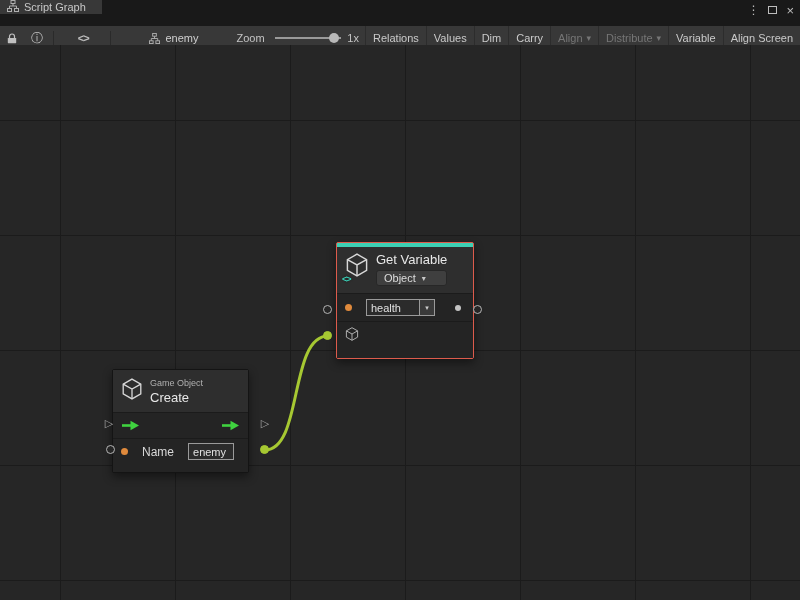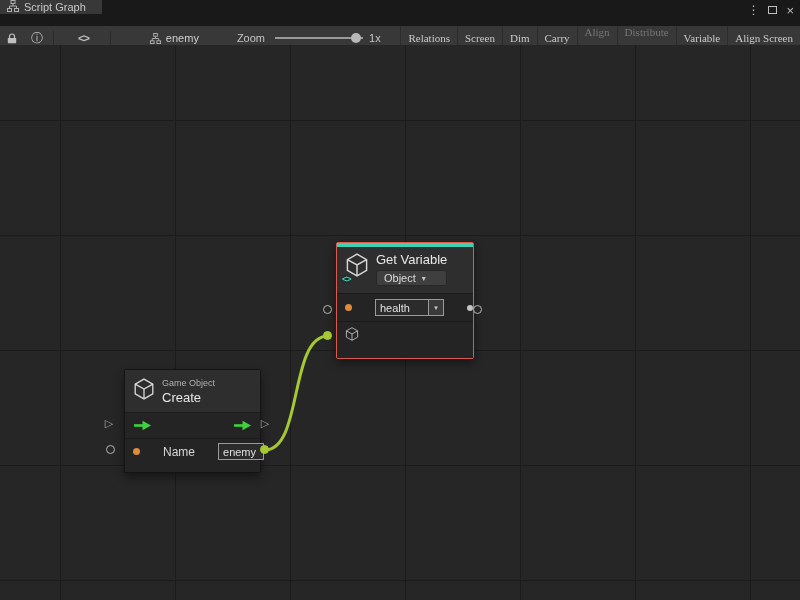--- a/index.html
+++ b/index.html
@@ -16,23 +16,23 @@
 
   
   .toolbar { height:25px; background:#383838; border-bottom:1px solid #1e1e1e; display:flex; align-items:center; font-size:11px; color:#c8c8c8; }
   .tool-icon { padding:0 7px; color:#c0c0c0; display:flex; align-items:center; height:100%; }
   .tool-sep { width:1px; height:15px; background:#2a2a2a; margin:0 3px; }
   .graph-name-chip { display:flex; align-items:center; gap:5px; margin-left:36px; color:#cfcfcf; }
   .zoom-label { margin-left:38px; color:#c4c4c4; }
   .slider { width:88px; height:2px; background:#9a9a9a; position:relative; margin:0 6px 0 10px; }
   .slider-handle { position:absolute; right:2px; top:-4px; width:10px; height:10px; border-radius:50%; background:#b8b8b8; }
   .zoom-value { color:#c4c4c4; margin-right:6px; }
-  .toolbar-buttons { margin-left:auto; display:flex; height:100%;font-family:Liberation Serif, serif; }
+  .toolbar-buttons { margin-left:auto; display:flex; height:100%; }
   .tbtn { display:flex; align-items:center; gap:4px; padding:0 7px; border-left:1px solid #2c2c2c; color:#cacaca; cursor:default; white-space:nowrap; }
-  .tbtn.disabled { color:#767676;flex-direction:column; }
+  .tbtn.disabled { color:#767676; }
   .tbtn .caret { font-size:9px; }
 
   
   .canvas { position:absolute; top:45px; left:0; right:0; bottom:0;
     background-color:#262626;
     background-image:
       linear-gradient(to right, #1b1b1b 1px, transparent 1px),
       linear-gradient(to bottom, #1b1b1b 1px, transparent 1px);
     background-size:115px 115px;
     background-position:60px 75px; }
@@ -41,21 +41,21 @@
   .edge-layer path { pointer-events:stroke; }
 
   
   .node { position:absolute; border:1px solid #141414; border-radius:2px; background:#242424; box-shadow:0 4px 10px rgba(0,0,0,.45); }
   .node.selected { border:1.5px solid #dd5b4c; }
   .accent-strip { height:4px; background:#3dd0b4; }
   .node-header { background:#2e2e2e; display:flex; align-items:flex-start; gap:7px; padding:6px 8px 7px 8px; }
   .node-header .hcol { display:flex; flex-direction:column; gap:3px; }
   .node-title { font-size:13px; color:#e8e8e8; line-height:14px; }
   .node-category { font-size:9px; color:#b0b0b0; line-height:10px; margin-bottom:2px; }
-  .node-row { display:flex; align-items:center; gap:23px; padding:0 8px; background:#242424; border-top:1px solid #1b1b1b; }
+  .node-row { display:flex; align-items:center; gap:14px; padding:0 8px; background:#242424; border-top:1px solid #1b1b1b; }
   .node-footer { height:13px; background:#242424; }
 
   .icon-cube { position:relative; flex:0 0 auto; }
   .code-badge { position:absolute; left:-3px; bottom:-3px; font-size:9px; font-weight:bold; color:#3cd6bc; letter-spacing:-1px; text-shadow:0 0 2px #1a1a1a; }
 
   .dropdown { background:#3f3f3f; border:1px solid #272727; border-radius:3px; color:#dcdcdc; font-size:11px; padding:1px 7px; display:inline-flex; gap:6px; align-items:center; cursor:default; }
   .dropdown .caret { font-size:8px; color:#c8c8c8; }
 
   .field { background:#2b2b2b; border:1px solid #9a9a9a; color:#e0e0e0; font-size:11px; height:17px; padding:0 4px; font-family:"Liberation Sans", sans-serif; }
   .combo { display:flex; align-items:center; }
@@ -120,21 +120,21 @@
   <span class="slider">
     <span class="slider-handle"></span>
   </span>
   <span class="zoom-value">1x</span>
 
   <div class="toolbar-buttons">
     <span class="tbtn">
         <span>Relations</span>
       </span>
     <span class="tbtn">
-        <span>Screen</span>
+        <span>Values</span>
       </span>
     <span class="tbtn">
         <span>Dim</span>
       </span>
     <span class="tbtn">
         <span>Carry</span>
       </span>
     <span class="tbtn disabled">
         <span>Align</span>
         <span class="caret">▾</span>
@@ -192,21 +192,21 @@
         <path d="M2 5.5 L10 10 L18 5.5 M10 10 V19" fill="none" stroke="#b0b0b0" stroke-width="1.4"></path>
       </svg>
     </div>
     <div class="node-footer"></div>
   </div>
 
   <span class="port-circle" style="left:323px; top:260px;"></span>
   <span class="port-circle port-filled" style="left:323px; top:286px;"></span>
   <span class="port-circle" style="left:473px; top:260px;"></span>
 
-  <div class="node" style="left:124px; top:324px; width:137px;">
+  <div class="node" style="left:112px; top:324px; width:137px;">
     <div class="node-header" style="border-top:none; padding-top:8px; height:42px;">
       <span class="icon-cube">
         <svg width="22" height="22" viewBox="0 0 20 20">
           <path d="M10 1 L18 5.5 V14.5 L10 19 L2 14.5 V5.5 Z" fill="none" stroke="#d8d8d8" stroke-width="1.2"></path>
           <path d="M2 5.5 L10 10 L18 5.5 M10 10 V19" fill="none" stroke="#d8d8d8" stroke-width="1.2"></path>
         </svg>
       </span>
       <span class="hcol" style="gap:1px;">
         <span class="node-category">Game Object</span>
         <span class="node-title">Create</span>

